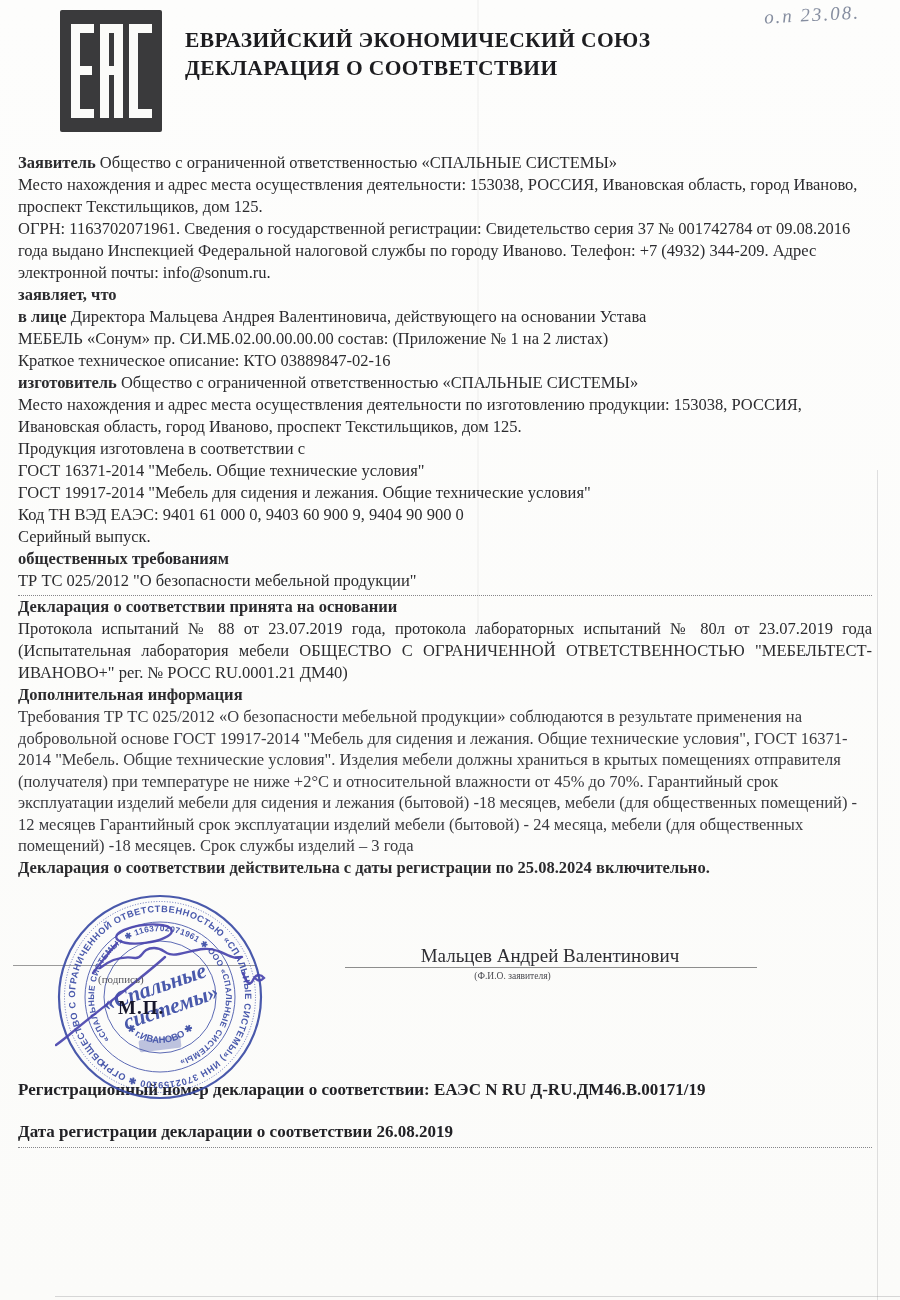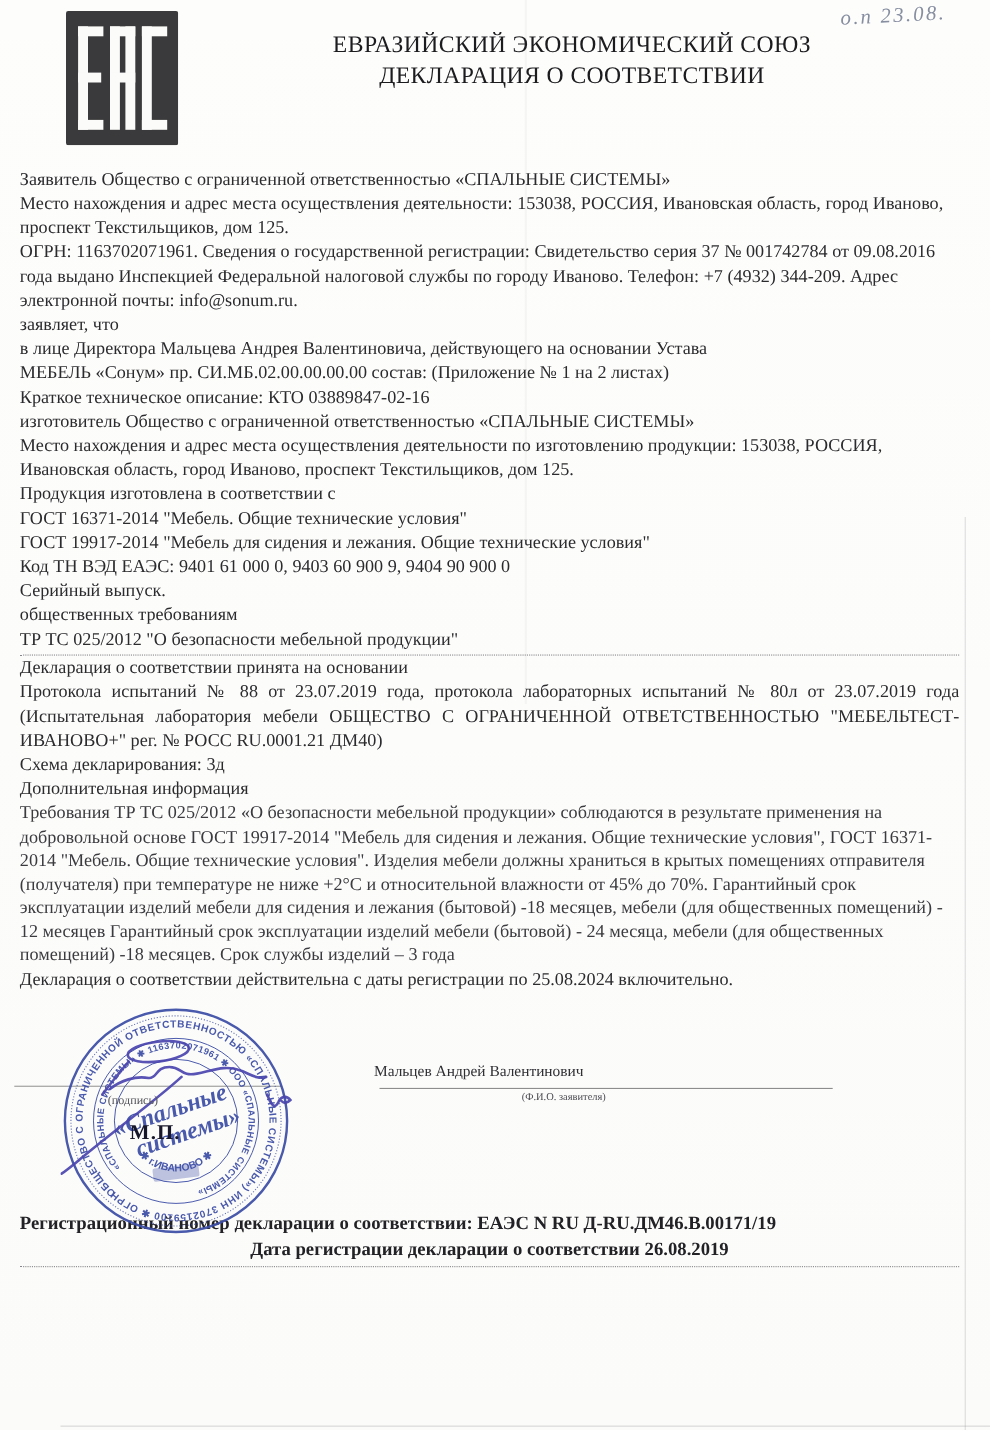--- a/index.html
+++ b/index.html
@@ -5,49 +5,49 @@
   html,body { margin:0; padding:0; background:#ffffff; }
   .page {
     position:relative; width:900px; height:1300px; margin:0 auto;
     background:linear-gradient(180deg,#fdfdfc 0%, #fbfbf9 100%);
     font-family:"Liberation Serif", serif;
     color:#2b2b2e; overflow:hidden;
   }
   
   .header { position:relative; height:152px; }
   .eac-logo { position:absolute; left:60px; top:10px; width:102px; height:122px; }
-  .title { position:absolute; left:185px; right:45px; top:26px; text-align:center;
-           font-weight:normal; font-size:21.5px; line-height:28px; color:#1c1c1f; letter-spacing:.4px; }
+  .title { position:absolute; left:185px; right:45px; top:26px; text-align:left;
+           font-weight:bold; font-size:21.5px; line-height:28px; color:#1c1c1f; letter-spacing:.4px; }
   .handnote { position:absolute; right:40px; top:4px; font-style:italic; font-size:19px;
               color:#868ea0; letter-spacing:2px; transform:rotate(-3deg); }
   
   .doc-body { padding:0 28px 0 18px; }
   .doc-body p { margin:0; font-size:16.5px; line-height:22px; }
-  .b { font-weight:normal; }
+  .b { font-weight:bold; }
   .mt2{margin-top:2px}.mt4{margin-top:4px}.mt6{margin-top:6px}.mt8{margin-top:8px}.mt10{margin-top:10px}.mt12{margin-top:12px}
   .dotline { border-bottom:1.6px dotted #86868a; padding-bottom:3px; }
   .just { text-align:justify; }
   .lighter { color:#3a3a3f; }
   
   .sig-area { position:relative; height:196px; margin-top:4px; }
   .sig-line-left { position:absolute; left:13px; top:82px; width:243px; border-top:1.1px solid #9a9a9a; }
   .sign-caption { position:absolute; left:98px; top:90px; font-size:11px; color:#55555c; z-index:4; }
   .mp-mark { position:absolute; left:108px; top:114px; font-size:19px; font-weight:bold;
              color:#17172b; letter-spacing:1px; z-index:5;margin-left:10px; }
   .stamp { position:absolute; left:55px; top:8px; width:210px; height:212px; z-index:1; opacity:.93; }
   .signature { position:absolute; left:55px; top:30px; width:230px; height:145px; z-index:3; }
-  .sig-name { position:absolute; left:340px; top:62px; width:420px; 
-              font-size:14px; color:#2e2e33; }
+  .sig-name { position:absolute; left:340px; top:62px; width:420px; text-align:center;
+              font-size:19px; color:#2e2e33; }
   .sig-line-right { position:absolute; left:345px; top:84px; width:412px; border-top:1.2px solid #8d8d8d; }
   .fio-caption { position:absolute; left:365px; top:88px; width:295px; text-align:center;
                  font-size:9.5px; color:#4a4a50; }
   
   .footer { padding:0 28px 0 18px; }
   .footer p { margin:0; font-size:17px; line-height:22px; font-weight:bold; color:#222226; }
-  .footer .reg-date { margin-top:2px; border-bottom:1.6px dotted #86868a; padding-bottom:4px;text-align:center; }
+  .footer .reg-date { margin-top:20px; border-bottom:1.6px dotted #86868a; padding-bottom:4px; }
   
   .artifact { position:absolute; pointer-events:none; }
   .v1 { left:477px; top:0; width:2px; height:640px; background:rgba(120,120,125,.06); }
   .v2 { left:877px; top:470px; width:1px; height:830px; background:rgba(120,120,125,.22); }
   .h1 { left:55px; top:1296px; height:1px; width:845px; background:rgba(120,120,125,.28); }
 </style>
 </head>
 <body>
 
 <div class="page">
@@ -89,21 +89,20 @@
     <p>Место нахождения и адрес места осуществления деятельности по изготовлению продукции: 153038, РОССИЯ, Ивановская область, город Иваново, проспект Текстильщиков, дом 125.</p>
     <p class="mt4">Продукция изготовлена в соответствии с</p>
     <p>ГОСТ 16371-2014 "Мебель. Общие технические условия"</p>
     <p>ГОСТ 19917-2014 "Мебель для сидения и лежания. Общие технические условия"</p>
     <p class="mt4">Код ТН ВЭД ЕАЭС:  9401 61 000 0, 9403 60 900 9, 9404 90 900 0</p>
     <p class="mt4">Серийный выпуск.</p>
     <p class="mt2 b">общественных требованиям</p>
     <p class="dotline">ТР ТС 025/2012 "О безопасности мебельной  продукции"</p>
     <p class="mt6 b">Декларация о соответствии принята на основании</p>
     <p class="just">Протокола испытаний № 88 от 23.07.2019 года, протокола лабораторных испытаний № 80л от 23.07.2019 года (Испытательная лаборатория мебели ОБЩЕСТВО С ОГРАНИЧЕННОЙ ОТВЕТСТВЕННОСТЬЮ "МЕБЕЛЬТЕСТ-ИВАНОВО+" рег. № РОСС RU.0001.21 ДМ40)</p>
-    <p>Схема декларирования: 3д</p>
     <p class="mt8 b">Дополнительная информация</p>
     <p class="lighter" style="line-height:21.5px;">Требования ТР ТС 025/2012 «О безопасности мебельной продукции» соблюдаются в результате применения на добровольной основе ГОСТ 19917-2014 "Мебель для сидения и лежания. Общие технические условия", ГОСТ 16371-2014 "Мебель. Общие технические условия". Изделия мебели должны храниться в крытых помещениях отправителя (получателя) при температуре не ниже +2°С и относительной влажности от 45% до 70%. Гарантийный срок эксплуатации изделий мебели для сидения и лежания (бытовой) -18 месяцев, мебели (для общественных помещений) - 12 месяцев Гарантийный срок эксплуатации изделий мебели (бытовой) - 24 месяца, мебели (для общественных помещений) -18 месяцев. Срок службы изделий – 3 года</p>
     <p class="mt10 b">Декларация о соответствии действительна с даты регистрации по 25.08.2024 включительно.</p>
   </div>
 
   <div class="sig-area">
     <div class="sig-line-left"></div>
     <div class="sign-caption">(подпись)</div>
 
     <svg class="stamp" viewBox="0 0 210 212" aria-hidden="true">

